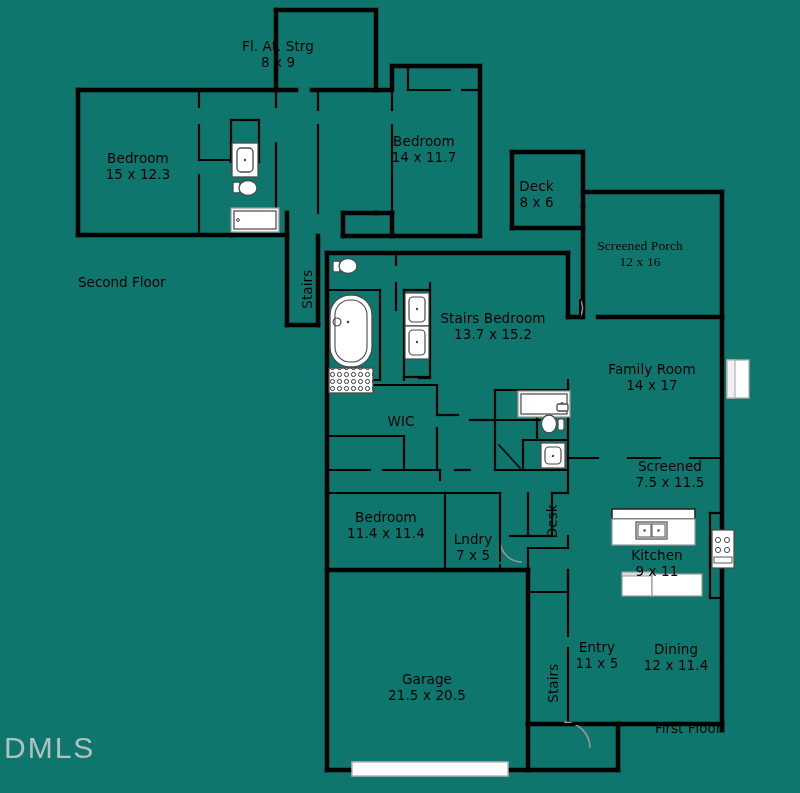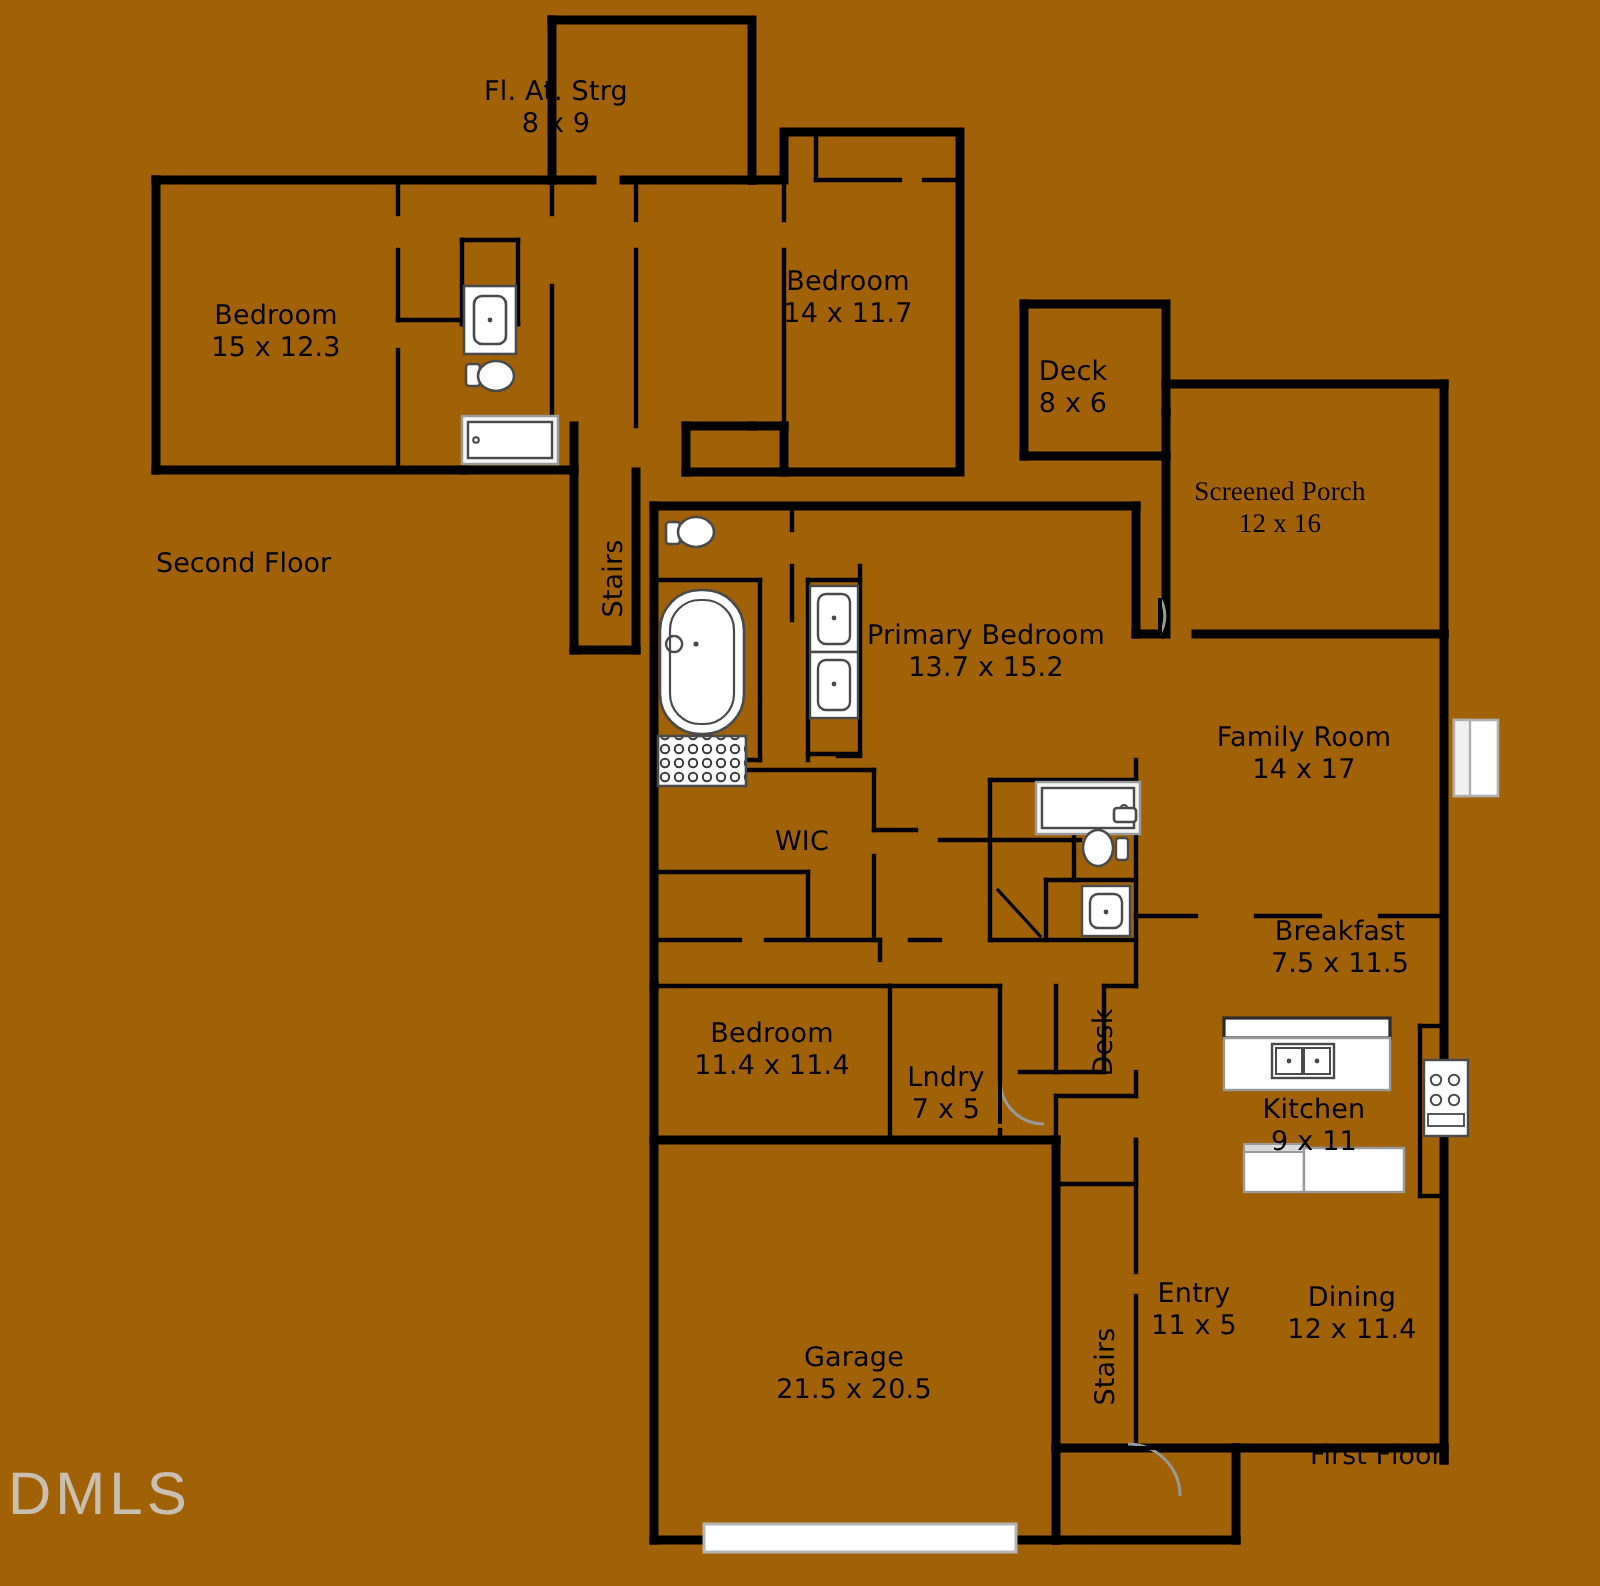--- a/index.html
+++ b/index.html
@@ -1,17 +1,17 @@
 <!DOCTYPE html>
 <html><head>
 <meta charset="utf-8">
 <style>
   html,body{margin:0;padding:0;background:#ffffff;}
   body{width:800px;height:793px;overflow:hidden;font-family:"DejaVu Sans",sans-serif;}
-  #plan{position:relative;width:800px;height:793px;background:#a16207;}
+  #plan{position:relative;width:800px;height:793px;background:#0f766e;}
   #plan svg{display:block;}
   .lbl{position:absolute;text-align:center;color:#000;font-family:"DejaVu Sans",sans-serif;
        font-size:13.5px;line-height:1.22;white-space:nowrap;letter-spacing:.1px;}
   .lbl .l2{display:block;}
   .lbl.vert{transform-origin:center center;}
   .floorlbl{position:absolute;font-size:13.5px;color:#000;white-space:nowrap;
             font-family:"DejaVu Sans",sans-serif;}
   .wm{position:absolute;font-family:Liberation Sans, sans-serif;font-size:30px;
       color:#cfcfcf;letter-spacing:2px;opacity:.85;}
 </style>
@@ -290,35 +290,35 @@
     <span>Deck</span>
     <span class="l2">8 x 6</span>
   </div>
 
   <div class="lbl" style="left:575px;top:238px;width:130px;font-family:Liberation Serif, serif;">
     <span>Screened Porch</span>
     <span class="l2">12 x 16</span>
   </div>
 
   <div class="lbl" style="left:428px;top:310px;width:130px;">
-    <span>Primary Bedroom</span>
+    <span>Stairs Bedroom</span>
     <span class="l2">13.7 x 15.2</span>
   </div>
 
   <div class="lbl" style="left:597px;top:361px;width:110px;">
     <span>Family Room</span>
     <span class="l2">14 x 17</span>
   </div>
 
   <div class="lbl" style="left:366px;top:413px;width:70px;">
     <span>WIC</span>
   </div>
 
   <div class="lbl" style="left:615px;top:458px;width:110px;">
-    <span>Breakfast</span>
+    <span>Screened</span>
     <span class="l2">7.5 x 11.5</span>
   </div>
 
   <div class="lbl" style="left:331px;top:509px;width:110px;">
     <span>Bedroom</span>
     <span class="l2">11.4 x 11.4</span>
   </div>
 
   <div class="lbl" style="left:445px;top:531px;width:56px;">
     <span>Lndry</span>

